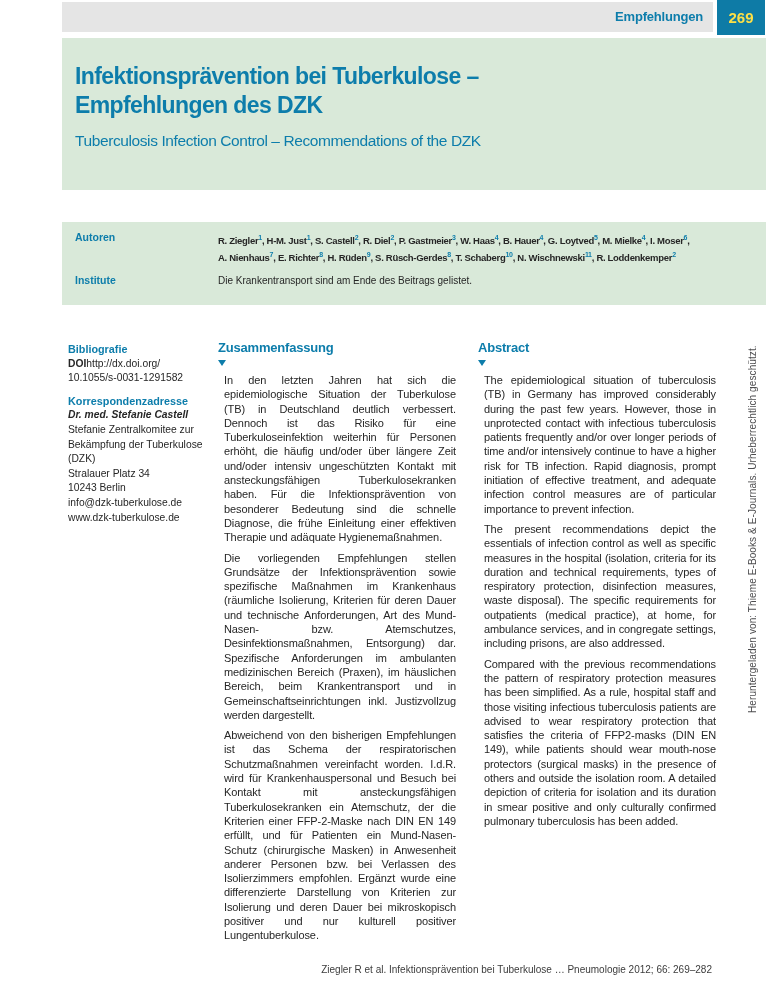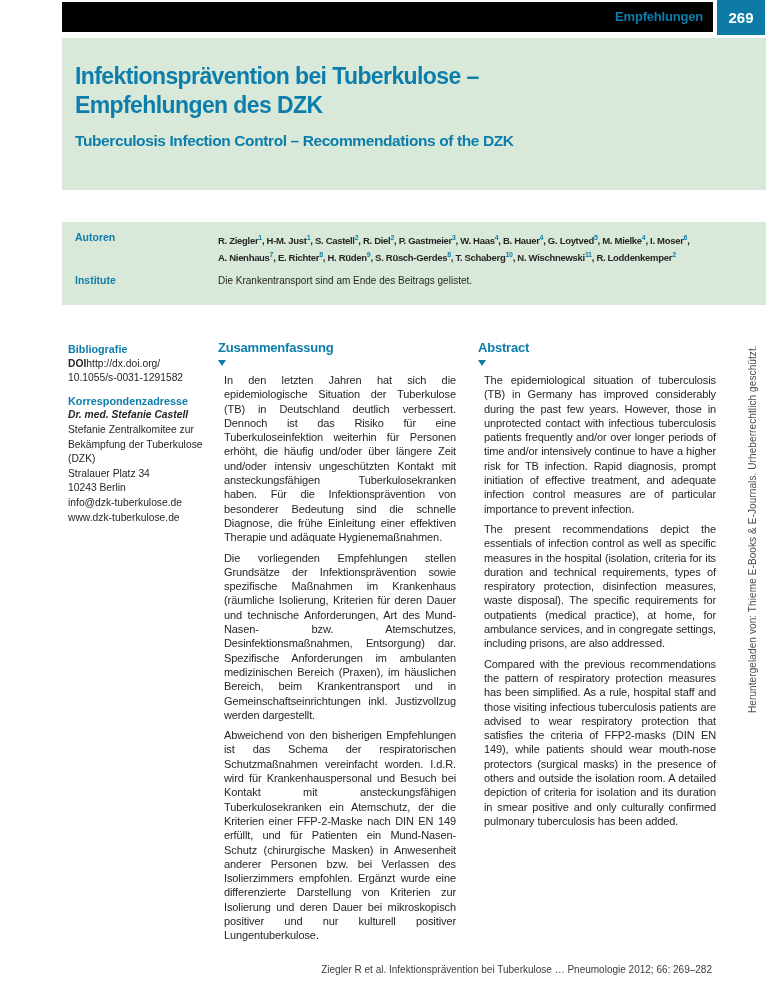--- a/index.html
+++ b/index.html
@@ -1,28 +1,28 @@
 <!DOCTYPE html>
 <html><head>
 <meta charset="utf-8">
 <style>
   html,body{margin:0;padding:0;background:#ffffff;}
   .page{
     position:relative;width:768px;height:994px;background:#ffffff;overflow:hidden;
     font-family:"Liberation Sans","DejaVu Sans",sans-serif;color:#262626;
   }
   
-  .topbar{position:absolute;left:62px;top:2px;width:651px;height:30px;background:#000000;}
+  .topbar{position:absolute;left:62px;top:2px;width:651px;height:30px;background:#e5e5e5;}
   .topbar-label{position:absolute;right:10px;top:0;line-height:30px;font-size:13px;font-weight:bold;color:#0d7dab;letter-spacing:-0.2px;}
   .pagenum-box{position:absolute;left:717px;top:0;width:48px;height:35px;background:#0e7ba6;text-align:center;}
-  .pagenum{line-height:35px;font-size:15px;font-weight:bold;color:#ffffff;margin-top:24px;}
+  .pagenum{line-height:35px;font-size:15px;font-weight:bold;color:#fde047;margin-top:24px;}
   
   .title-block{position:absolute;left:62px;top:38px;width:704px;height:152px;background:#d9e9d9;box-sizing:border-box;padding:24px 0 0 13px;}
   .doc-title{font-size:23px;line-height:29px;font-weight:bold;color:#0d7dab;letter-spacing:-0.6px;margin:0;}
-  .doc-subtitle{font-size:15.5px;font-weight:bold;color:#0d7dab;letter-spacing:-0.4px;margin-top:12px;}
+  .doc-subtitle{font-size:15.5px;font-weight:normal;color:#0d7dab;letter-spacing:-0.4px;margin-top:12px;}
   
   .authors-block{position:absolute;left:62px;top:222px;width:704px;height:83px;background:#d9e9d9;box-sizing:border-box;padding-top:9px;overflow:hidden;}
   .meta-row{position:relative;}
   .meta-label{position:absolute;left:13px;top:0;font-size:10.5px;font-weight:bold;color:#0d7dab;}
   .meta-content{margin-left:156px;margin-right:10px;}
   .author-line{font-size:9.5px;font-weight:bold;letter-spacing:-0.3px;line-height:14px;white-space:nowrap;color:#262626;}
   .author-line sup{color:#0d7dab;font-size:7px;font-weight:bold;}
   .institute-row{margin-top:9px;}
   .institute-text{font-size:10px;line-height:14px;color:#262626;}
   

